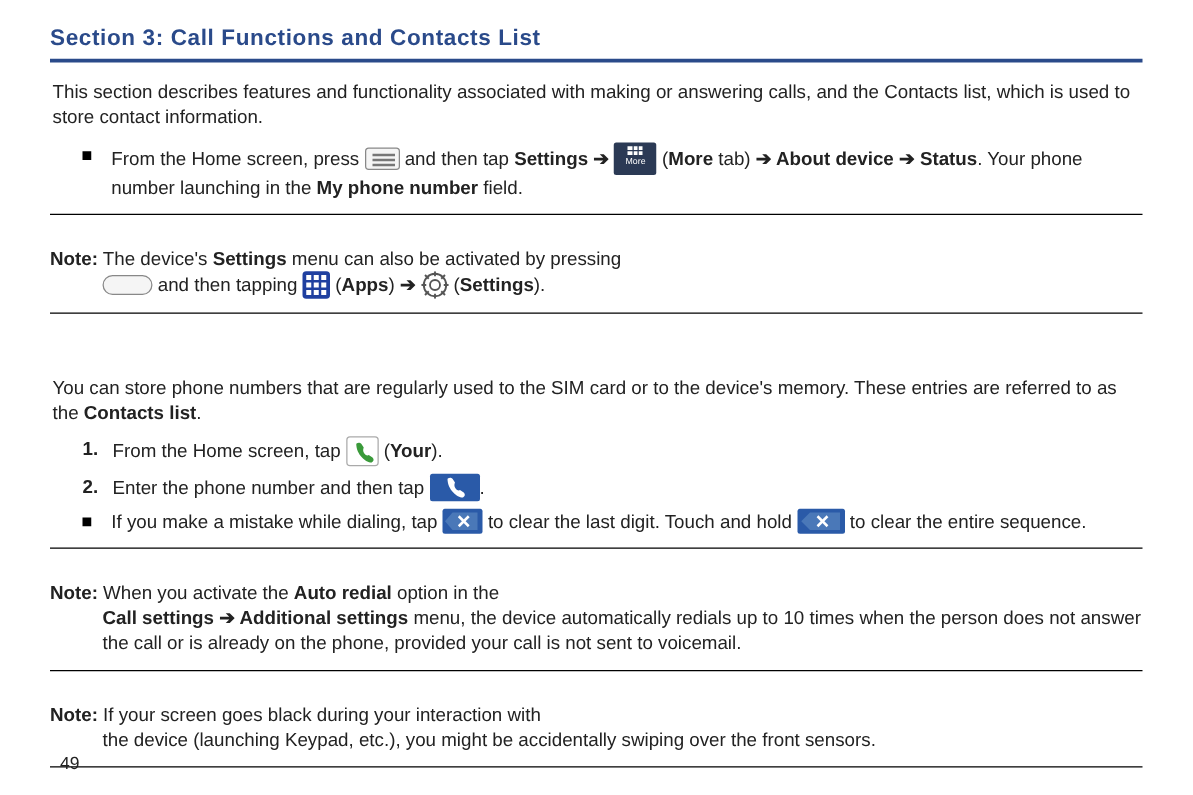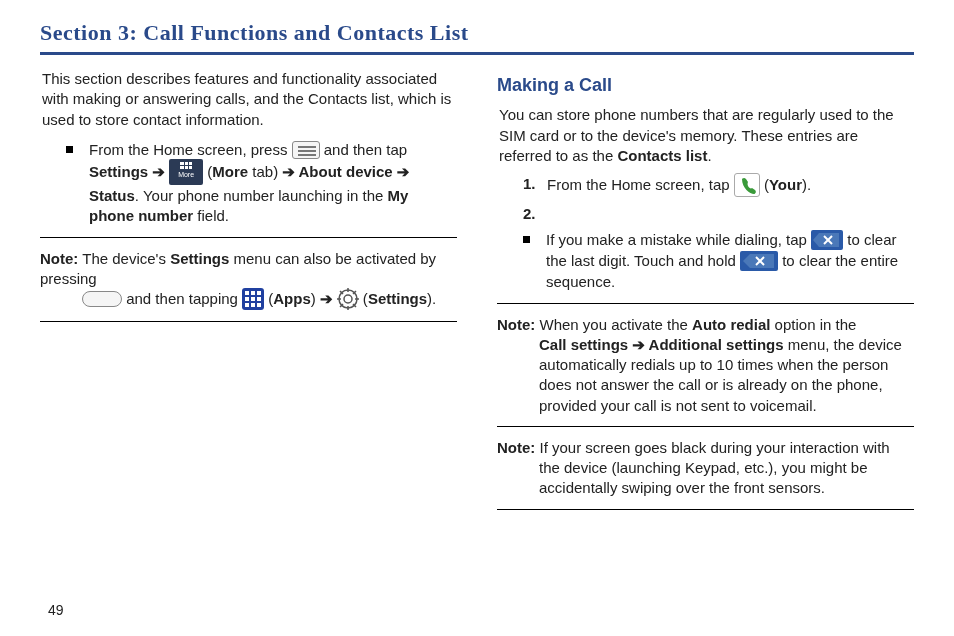--- a/index.html
+++ b/index.html
@@ -8,33 +8,34 @@
     height: 636px;
     background: #fff;
     font-family: Arial, Helvetica, sans-serif;
     color: #222;
     padding: 20px 40px 10px 40px;
     position: relative;
   }
   .section-title {
     color: #2a4a8a;
     font-weight: bold;
-    font-size: 22px;
-    font-family: Liberation Serif, serif;
+    font-size: 18px;
+    font-family: Liberation Sans, sans-serif;
     letter-spacing: 0.5px;
     margin-bottom: 6px;
   }
   .hr-thick {
     border: none;
     border-top: 3px solid #2a4a8a;
     margin-bottom: 14px;
   }
   .columns {
     display: flex;
     gap: 40px;
+    flex-direction: column;
   }
   .col {
     flex: 1;
     font-size: 15px;
     line-height: 1.35;
   }
   .intro { margin: 0 2px 10px 2px; }
   .subhead {
     color: #2a4a8a;
     font-weight: bold;
@@ -58,21 +59,21 @@
     display: flex;
     align-items: flex-start;
     margin: 0 0 6px 26px;
   }
   .num {
     font-weight: bold;
     width: 24px;
     flex: none;
   }
   .note-block {
-    margin: 11px 0 4px 0;
+    margin: 26px 0 4px 0;
   }
   .note-body {
     margin-left: 42px;
   }
   .hr-thin {
     border: none;
     border-top: 1.5px solid #000;
     margin: 10px 0;
   }
   b { font-weight: bold; }
@@ -225,41 +226,48 @@
             </svg>
         </span>
         (<b>Settings</b>)<span>.</span>
       </div>
     </div>
 
     <hr class="hr-thin">
   </div>
 
   <div class="col">
-    <h2 class="subhead">Making a Call</h2>
 
     <p style="margin:0 2px 8px 2px;">
       <span>You can store phone numbers that are regularly used to the SIM card or to the device's memory. These entries are referred to as the </span><b>Contacts list</b><span>.</span>
     </p>
 
     <div class="num-row">
       <span class="num">1.</span>
       <div>
         <span>From the Home screen, tap </span>
         <span class="icon icon-phone-green">
           <svg width="26" height="24" viewBox="0 0 26 24">
               <path d="M7 5 C7 5 9 3 11 5 L13 8 C13 8 12 10 13 12 C14 14 16 15 17 14 L20 16 C22 18 20 20 19 20 C15 20 7 14 7 5 Z" fill="#3a9a3a"></path>
             </svg>
         </span>
         <span> (</span><b>Your</b><span>).</span>
       </div>
     </div>
 
     <div class="num-row">
       <span class="num">2.</span>
+      <div>
+        <span>Enter the phone number and then tap </span>
+        <span class="icon icon-phone-blue">
+          <svg width="40" height="22" viewBox="0 0 40 22">
+              <path d="M14 4 C14 4 16 2 18 4 L20 7 C20 7 19 9 20 11 C21 13 23 14 24 13 L27 15 C29 17 27 19 26 19 C22 19 14 13 14 4 Z" fill="#fff"></path>
+            </svg>
+        </span><span>.</span>
+      </div>
     </div>
 
     <div class="bullet-row">
       <span class="bullet-sq"></span>
       <div class="bullet-text">
         <span>If you make a mistake while dialing, tap </span>
         <span class="icon icon-del">
           <svg width="32" height="20" viewBox="0 0 32 20">
               <path d="M8 3 L28 3 L28 17 L8 17 L2 10 Z" fill="#4a78b8"></path>
               <line x1="13" y1="6" x2="21" y2="14" stroke="#fff" stroke-width="2"></line>

